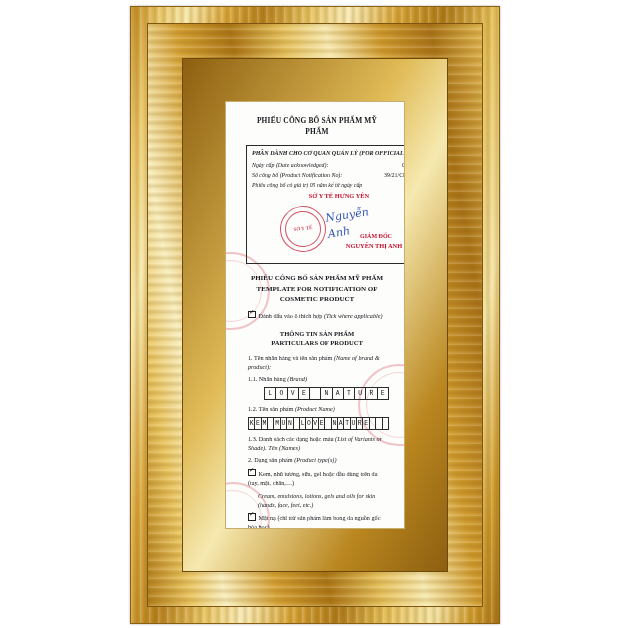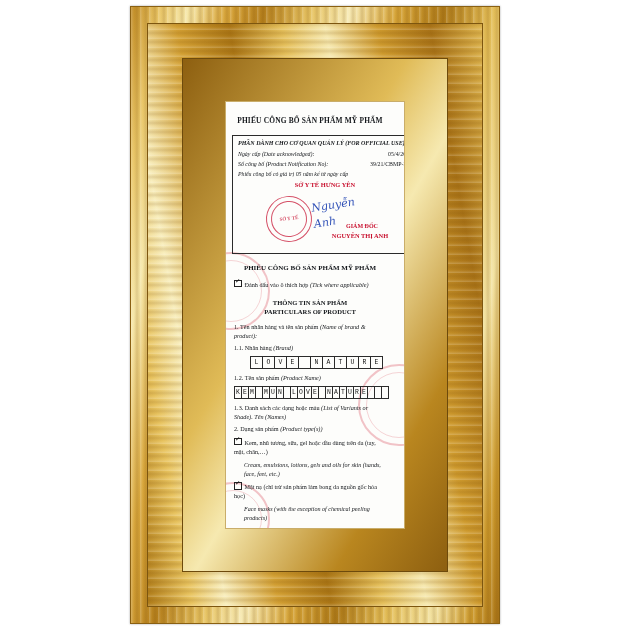--- a/index.html
+++ b/index.html
@@ -88,21 +88,21 @@
     border-radius: 50%;
   }
   .wm1 { left: -34px; top: 150px; width: 74px; height: 74px; }
   .wm2 { right: -36px; top: 262px; width: 78px; height: 78px; }
   .wm3 { left: -30px; top: 380px; width: 70px; height: 70px; }
 
   
   .doc {
     position: absolute;
     left: 0; top: 0; right: 0; bottom: 0;
-    padding: 14px 16px 8px 6px;
+    padding: 14px 16px 8px 20px;
     box-sizing: border-box;
     color: #15181c;
     font-size: 6.2px;
     line-height: 1.45;
   }
 
   .doc-title {
     text-align: center;
     font-weight: bold;
     font-size: 7.4px;
@@ -318,20 +318,21 @@
               <div class="seal-area">
                 <div class="round-seal">SỞ Y TẾ</div>
                 <div class="signature">Nguyễn Anh</div>
                 <div class="sig-role">GIÁM ĐỐC</div>
                 <div class="sig-name">NGUYỄN THỊ ANH</div>
               </div>
             </div>
 
             <div class="center-title">
               <div>PHIẾU CÔNG BỐ SẢN PHẨM MỸ PHẨM</div>
+              <div>TEMPLATE FOR NOTIFICATION OF COSMETIC PRODUCT</div>
             </div>
 
             <div class="tick-line">
               <span class="chk checked"></span><span>Đánh dấu vào ô thích hợp</span>
               <span class="it">(Tick where applicable)</span>
             </div>
 
             <div class="center-sub">
               <div>THÔNG TIN SẢN PHẨM</div>
               <div>PARTICULARS OF PRODUCT</div>

